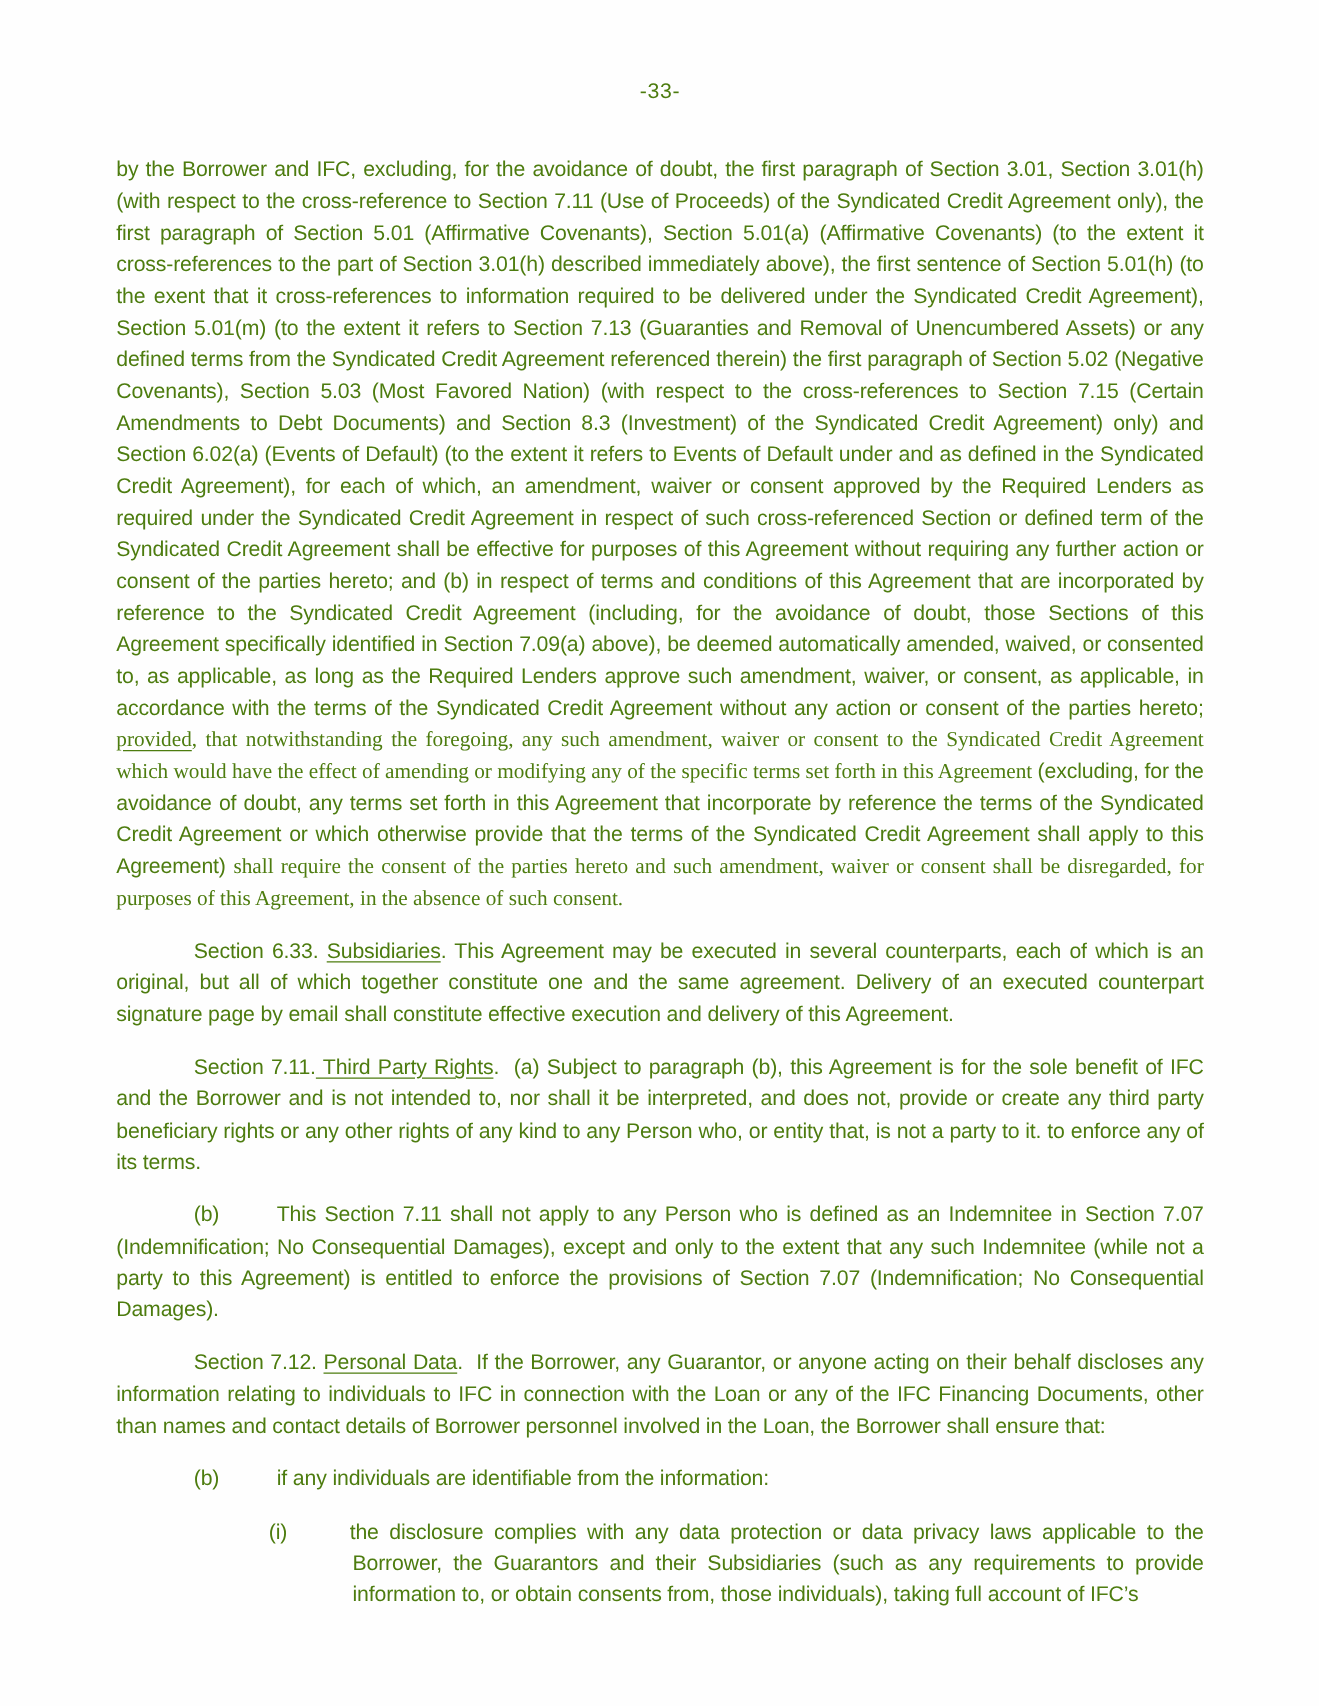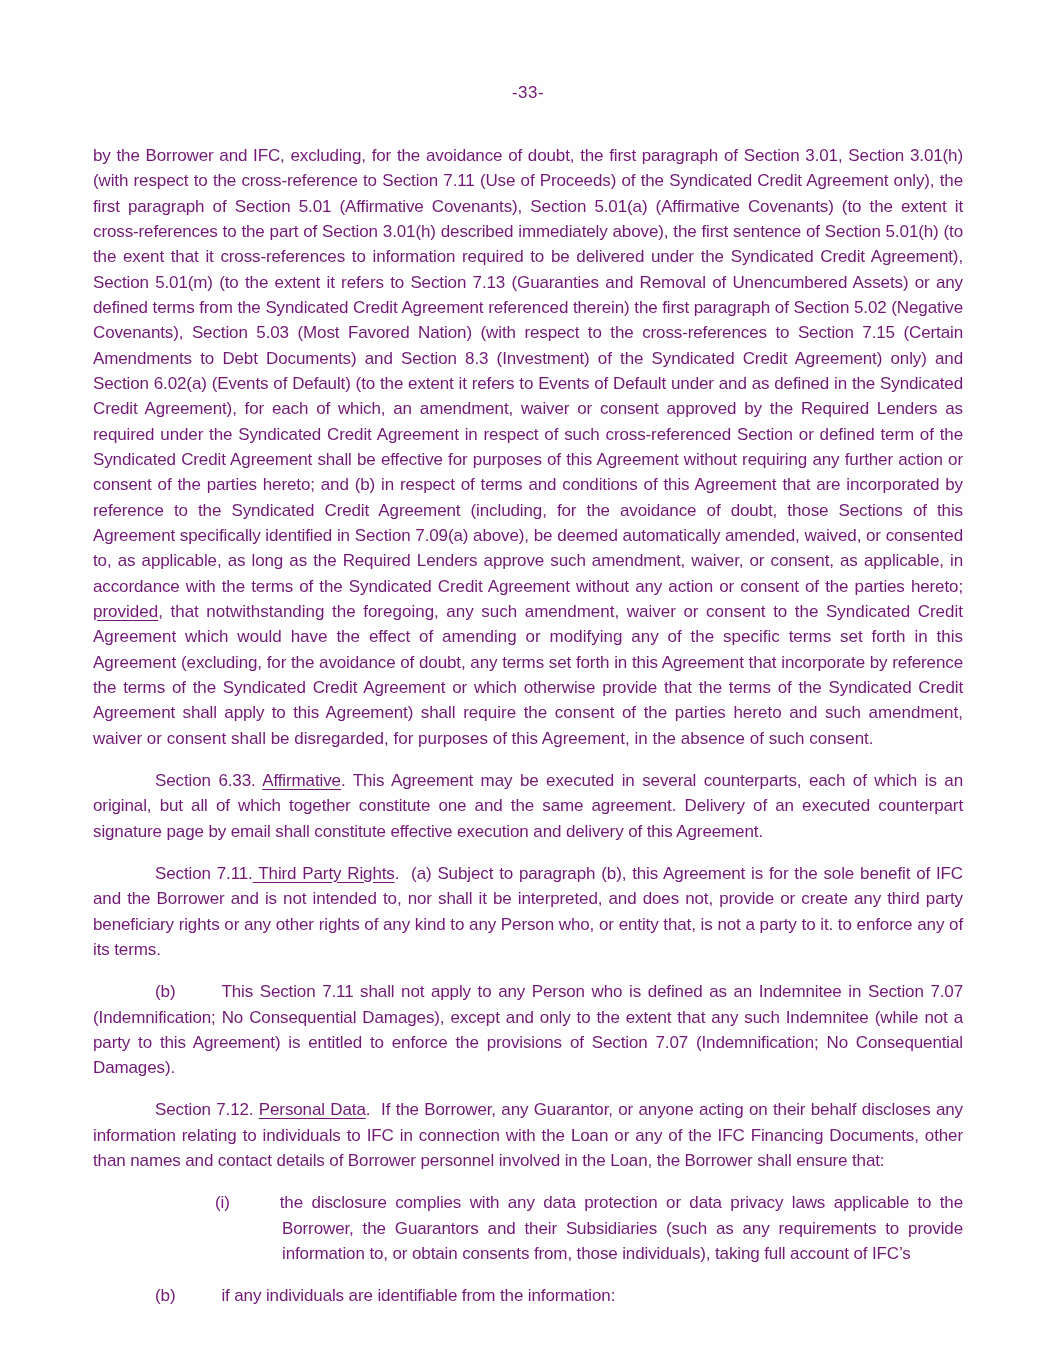--- a/index.html
+++ b/index.html
@@ -5,60 +5,60 @@
   * { box-sizing: border-box; }
   html, body { margin: 0; padding: 0; }
   body {
     width: 1055px; height: 1365px;
     background: #ffffff;
     overflow: hidden;
   }
   .page {
     width: 1055px; height: 1365px;
     background: #fefefe;
-    color: #701a75;
-    padding: 84px 92px 0 93px;
+    color: #4d7c0f;
+    padding: 64px 92px 0 93px;
   }
   .page-number {
     font-family: "Liberation Sans", sans-serif;
     font-size: 17px; line-height: 1;
     text-align: center;
     margin-bottom: 42px;
     letter-spacing: 0.5px;
   }
   .par {
     font-family: "Liberation Sans", sans-serif;
     font-size: 17px;
     line-height: 1.49;
     letter-spacing: -0.12px;
     text-align: justify;
     margin: 0 0 17px 0;
   }
   .sec   { text-indent: 62px; }   
   .sub   { margin-left: 189px; text-indent: -67px; }  
-  .serif { font-family: Liberation Sans, sans-serif; letter-spacing: 0; margin-top: 22px; }
+  .serif { font-family: Liberation Serif, serif; letter-spacing: 0; margin-top: 22px; }
   .u     { text-decoration: underline; text-underline-offset: 3px; }
   .tab   { display: inline-block; width: 46px; }
   .tab2  { display: inline-block; width: 50px; }
 </style>
 </head>
 <body>
 
 <div class="page">
 
   <div class="page-number">-33-</div>
 
   <p class="par"><span>by the Borrower and IFC, excluding, for the avoidance of doubt, the first paragraph of Section 3.01, Section 3.01(h) (with respect to the cross-reference to Section 7.11 (Use of Proceeds) of the Syndicated Credit Agreement only), the first paragraph of Section 5.01 (Affirmative Covenants), Section 5.01(a) (Affirmative Covenants) (to the extent it cross-references to the part of Section 3.01(h) described immediately above), the first sentence of Section 5.01(h) (to the exent that it cross-references to information required to be delivered under the Syndicated Credit Agreement), Section 5.01(m) (to the extent it refers to Section 7.13 (Guaranties and Removal of Unencumbered Assets) or any defined terms from the Syndicated Credit Agreement referenced therein) the first paragraph of Section 5.02 (Negative Covenants), Section 5.03 (Most Favored Nation) (with respect to the cross-references to Section 7.15 (Certain Amendments to Debt Documents) and Section 8.3 (Investment) of the Syndicated Credit Agreement) only) and Section 6.02(a) (Events of Default) (to the extent it refers to Events of Default under and as defined in the Syndicated Credit Agreement), for each of which, an amendment, waiver or consent approved by the Required Lenders as required under the Syndicated Credit Agreement in respect of such cross-referenced Section or defined term of the Syndicated Credit Agreement shall be effective for purposes of this Agreement without requiring any further action or consent of the parties hereto; and (b) in respect of terms and conditions of this Agreement that are incorporated by reference to the Syndicated Credit Agreement (including, for the avoidance of doubt, those Sections of this Agreement specifically identified in Section 7.09(a) above), be deemed automatically amended, waived, or consented to, as applicable, as long as the Required Lenders approve such amendment, waiver, or consent, as applicable, in accordance with the terms of the Syndicated Credit Agreement without any action or consent of the parties hereto; </span><span class="serif u">provided</span><span class="serif">, that notwithstanding the foregoing, any such amendment, waiver or consent to the Syndicated Credit Agreement which would have the effect of amending or modifying any of the specific terms set forth in this Agreement </span><span>(excluding, for the avoidance of doubt, any terms set forth in this Agreement that incorporate by reference the terms of the Syndicated Credit Agreement or which otherwise provide that the terms of the Syndicated Credit Agreement shall apply to this Agreement) </span><span class="serif">shall require the consent of the parties hereto and such amendment, waiver or consent shall be disregarded, for purposes of this Agreement, in the absence of such consent.</span></p>
 
-  <p class="par sec"><span>Section 6.33. </span><span class="u">Affirmative</span><span>. This Agreement may be executed in several counterparts, each of which is an original, but all of which together constitute one and the same agreement. Delivery of an executed counterpart signature page by email shall constitute effective execution and delivery of this Agreement.</span></p>
+  <p class="par sec"><span>Section 6.33. </span><span class="u">Subsidiaries</span><span>. This Agreement may be executed in several counterparts, each of which is an original, but all of which together constitute one and the same agreement. Delivery of an executed counterpart signature page by email shall constitute effective execution and delivery of this Agreement.</span></p>
 
   <p class="par sec"><span>Section 7.11.</span><span class="u"> Third Party Rights</span><span>.&nbsp; (a) Subject to paragraph (b), this Agreement is for the sole benefit of IFC and the Borrower and is not intended to, nor shall it be interpreted, and does not, provide or create any third party beneficiary rights or any other rights of any kind to any Person who, or entity that, is not a party to it. to enforce any of its terms.</span></p>
 
   <p class="par sec"><span>(b)</span><span class="tab"></span><span>This Section 7.11 shall not apply to any Person who is defined as an Indemnitee in Section 7.07 (Indemnification; No Consequential Damages), except and only to the extent that any such Indemnitee (while not a party to this Agreement) is entitled to enforce the provisions of Section 7.07 (Indemnification; No Consequential Damages).</span></p>
 
   <p class="par sec"><span>Section 7.12. </span><span class="u">Personal Data</span><span>.&nbsp; If the Borrower, any Guarantor, or anyone acting on their behalf discloses any information relating to individuals to IFC in connection with the Loan or any of the IFC Financing Documents, other than names and contact details of Borrower personnel involved in the Loan, the Borrower shall ensure that:</span></p>
 
 
+  <p class="par sec"><span>(b)</span><span class="tab"></span><span>if any individuals are identifiable from the information:</span></p>
+
   <p class="par sub"><span>(i)</span><span class="tab2"></span><span>the disclosure complies with any data protection or data privacy laws applicable to the Borrower, the Guarantors and their Subsidiaries (such as any requirements to provide information to, or obtain consents from, those individuals), taking full account of IFC’s</span></p>
-
-  <p class="par sec"><span>(b)</span><span class="tab"></span><span>if any individuals are identifiable from the information:</span></p>
 
 </div>
 
 </body></html>

